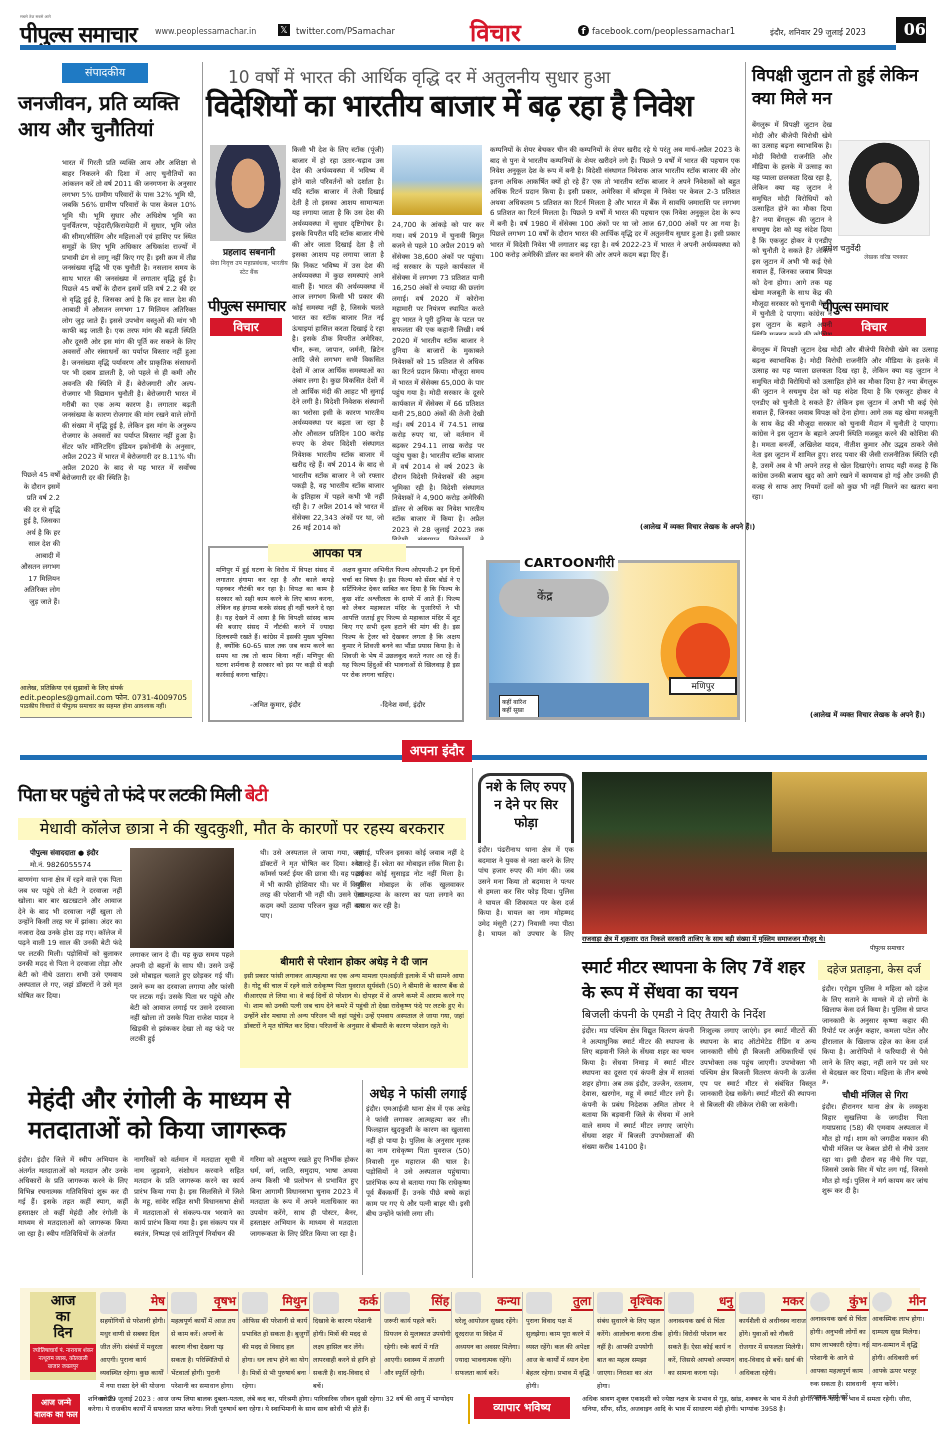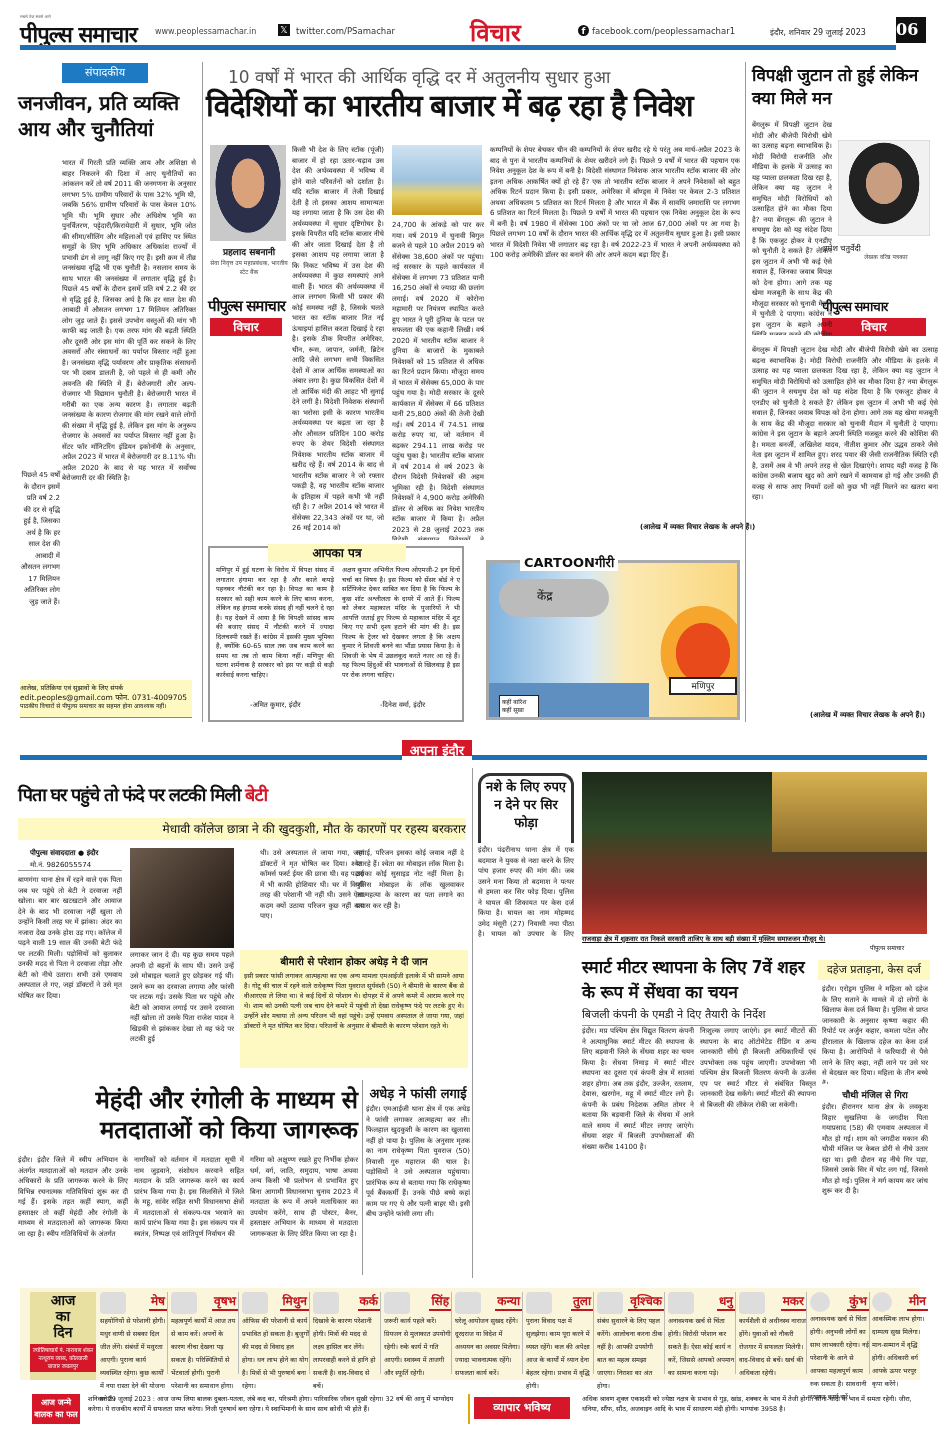--- a/index.html
+++ b/index.html
@@ -25,21 +25,21 @@
 <div>
   <div class="abs" style="left:20px;top:14px;font-size:4px;color:#555">सबसे तेज सबसे आगे</div>
   <div class="abs masthead-logo" style="left:20px;top:18px">पीपुल्स समाचार</div>
   <div class="abs" style="left:155px;top:27px;font-size:8px;color:#444">www.peoplessamachar.in</div>
   <div class="abs" style="left:278px;top:24px;width:12px;height:12px;background:#111;color:#fff;font-size:9px;line-height:12px;text-align:center">𝕏</div>
   <div class="abs" style="left:296px;top:26px;font-size:8.5px;color:#333">twitter.com/PSamachar</div>
   <div class="abs" style="left:470px;top:15px;font-size:24px;font-weight:bold;color:#d6172a">विचार</div>
   <div class="abs" style="left:578px;top:25px;width:11px;height:11px;border-radius:50%;background:#111;color:#fff;font-size:9px;line-height:12px;text-align:center;font-weight:bold">f</div>
   <div class="abs" style="left:592px;top:26px;font-size:8.5px;color:#333">facebook.com/peoplessamachar1</div>
   <div class="abs" style="left:770px;top:26px;font-size:8px;color:#222">इंदौर, शनिवार 29 जुलाई 2023</div>
-  <div class="abs" style="left:896px;top:17px;width:30px;height:26px;background:#111;color:#fff;font-size:16px;font-weight:bold;line-height:26px;text-align:left;font-family:'DejaVu Serif',serif">06</div>
+  <div class="abs" style="left:896px;top:17px;width:30px;height:26px;background:#111;color:#fff;font-size:16px;font-weight:bold;line-height:26px;text-align:right;font-family:'DejaVu Serif',serif">06</div>
   <div class="blue-rule" style="left:20px;top:45px;width:876px"></div>
 </div>
 
 <div>
   <div class="abs" style="left:62px;top:63px;width:86px;height:20px;background:#1f7ac4;color:#fff;font-size:11px;line-height:20px;text-align:center">संपादकीय</div>
   <div class="abs hl" style="left:18px;top:90px;width:180px;font-size:20px;line-height:26px">जनजीवन, प्रति व्यक्ति आय और चुनौतियां</div>
   <div class="abs col-text" style="left:62px;top:158px;width:134px;height:480px">भारत में गिरती प्रति व्यक्ति आय और अशिक्षा से बाहर निकलने की दिशा में आए चुनौतियों का आंकलन करें तो वर्ष 2011 की जनगणना के अनुसार लगभग 5% ग्रामीण परिवारों के पास 32% भूमि थी, जबकि 56% ग्रामीण परिवारों के पास केवल 10% भूमि थी। भूमि सुधार और अधिशेष भूमि का पुनर्वितरण, पट्टेदारी/किरायेदारी में सुधार, भूमि जोत की सीमा/सीलिंग और महिलाओं एवं हाशिए पर स्थित समूहों के लिए भूमि अधिकार अधिकांश राज्यों में प्रभावी ढंग से लागू नहीं किए गए हैं। इसी क्रम में तीव्र जनसंख्या वृद्धि भी एक चुनौती है। नसलान समय के साथ भारत की जनसंख्या में लगातार वृद्धि हुई है। पिछले 45 वर्षों के दौरान इसमें प्रति वर्ष 2.2 की दर से वृद्धि हुई है, जिसका अर्थ है कि हर साल देश की आबादी में औसतन लगभग 17 मिलियन अतिरिक्त लोग जुड़ जाते हैं। इससे उपभोग वस्तुओं की मांग भी काफी बढ़ जाती है। एक तरफ मांग की बढ़ती स्थिति और दूसरी ओर इस मांग की पूर्ति कर सकने के लिए अवसरों और संसाधनों का पर्याप्त विस्तार नहीं हुआ है। जनसंख्या वृद्धि पर्यावरण और प्राकृतिक संसाधनों पर भी दबाव डालती है, जो पहले से ही कमी और अवनति की स्थिति में हैं। बेरोजगारी और अल्प-रोजगार भी विद्यमान चुनौती है। बेरोजगारी भारत में गरीबी का एक अन्य कारण है। लगातार बढ़ती जनसंख्या के कारण रोजगार की मांग रखने वाले लोगों की संख्या में वृद्धि हुई है, लेकिन इस मांग के अनुरूप रोजगार के अवसरों का पर्याप्त विस्तार नहीं हुआ है। सेंटर फॉर मॉनिटरिंग इंडियन इकोनॉमी के अनुसार, अप्रैल 2023 में भारत में बेरोजगारी दर 8.11% थी। अप्रैल 2020 के बाद से यह भारत में सर्वोच्च बेरोजगारी दर की स्थिति है।</div>
   <div class="abs" style="left:18px;top:470px;width:42px;font-size:7px;line-height:11.5px;text-align:right;color:#222">पिछले 45 वर्षों के दौरान इसमें प्रति वर्ष 2.2 की दर से वृद्धि हुई है, जिसका अर्थ है कि हर साल देश की आबादी में औसतन लगभग 17 मिलियन अतिरिक्त लोग जुड़ जाते हैं।</div>
   <div class="abs graybox" style="left:20px;top:680px;width:172px;height:38px;padding-top:3px;border-bottom:1px solid #888">
     <div style="font-size:6.5px">आलेख, प्रतिक्रिया एवं सुझावों के लिए संपर्क</div>
@@ -90,29 +90,29 @@
   <div class="abs" style="left:10px;top:16px;width:110px;height:38px;background:#bbb;border-radius:30px"></div>
   <div class="abs" style="left:48px;top:24px;font-size:12px">केंद्र</div>
   <div class="abs" style="left:160px;top:30px;width:90px;height:100px;background:radial-gradient(ellipse at 60% 60%,#e84a1c 0 35%,#f6a62c 36% 55%,transparent 56%)"></div>
   <div class="abs" style="left:180px;top:114px;width:68px;height:18px;background:#fff;border:2px solid #222;font-size:9px;text-align:center;line-height:14px">मणिपुर</div>
   <div class="abs" style="left:0;top:120px;width:160px;height:40px;background:#5f8fc0"></div>
   <div class="abs" style="left:10px;top:132px;width:40px;height:24px;background:#fff;border:1px solid #222;font-size:6px;line-height:8px;padding:2px">कहीं बारिश कहीं सूखा</div>
 </div>
 <div class="abs" style="left:520px;top:553px;background:#fff;padding:0 4px;font-size:13px;font-weight:bold">CARTOONगीरी</div>
 
 <div class="blue-rule" style="left:20px;top:755px;width:382px"></div>
-<div class="abs redbox" style="left:402px;top:740px;width:70px;height:16px;font-size:13px;line-height:22px">अपना इंदौर</div>
+<div class="abs redbox" style="left:402px;top:740px;width:70px;height:22px;font-size:13px;line-height:22px">अपना इंदौर</div>
 <div class="blue-rule" style="left:472px;top:755px;width:455px"></div>
 
 <div>
   <div class="abs hl" style="left:18px;top:778px;width:460px;font-size:18px;line-height:34px;letter-spacing:-1px">
     <span>पिता घर पहुंचे तो फंदे पर लटकी मिली</span>
     <span style="color:#d6172a">बेटी</span>
   </div>
-  <div class="abs graybox" style="left:18px;top:818px;width:448px;height:22px;font-size:12px;line-height:22px;text-align:right">मेधावी कॉलेज छात्रा ने की खुदकुशी, मौत के कारणों पर रहस्य बरकरार</div>
+  <div class="abs graybox" style="left:18px;top:818px;width:448px;height:22px;font-size:16px;line-height:22px;text-align:center">मेधावी कॉलेज छात्रा ने की खुदकुशी, मौत के कारणों पर रहस्य बरकरार</div>
   <div class="abs" style="left:30px;top:848px;font-size:7px;font-weight:bold">पीपुल्स संवाददाता ● इंदौर</div>
   <div class="abs" style="left:30px;top:860px;font-size:7px">मो.नं. 9826055574</div>
   <div class="hline" style="left:18px;top:870px;width:104px"></div>
   <div class="abs col-text" style="left:18px;top:875px;width:104px;height:195px">बाणगंगा थाना क्षेत्र में रहने वाले एक पिता जब घर पहुंचे तो बेटी ने दरवाजा नहीं खोला। बार बार खटखटाने और आवाज देने के बाद भी दरवाजा नहीं खुला तो उन्होंने किसी तरह घर में झांका। अंदर का नजारा देख उनके होश उड़ गए। कॉलेज में पढ़ने वाली 19 साल की उनकी बेटी फंदे पर लटकी मिली। पड़ोसियों को बुलाकर उनकी मदद से पिता ने दरवाजा तोड़ा और बेटी को नीचे उतारा। सभी उसे एमवाय अस्पताल ले गए, जहां डॉक्टरों ने उसे मृत घोषित कर दिया।</div>
   <div class="abs" style="left:130px;top:848px;width:104px;height:100px;background:linear-gradient(135deg,#6b5b4d 0%,#3a2d24 60%,#1a1511 100%)"></div>
   <div class="abs col-text" style="left:130px;top:950px;width:104px;height:118px">लगाकर जान दे दी। यह कुछ समय पहले अपनी दो बहनों के साथ थी। उसने उन्हें उसे मोबाइल चलाते हुए छोड़कर गई थीं। उसने रूम का दरवाजा लगाया और फांसी पर लटक गई। उसके पिता घर पहुंचे और बेटी को आवाज लगाई पर उसने दरवाजा नहीं खोला तो उसके पिता राजेश यादव ने खिड़की से झांककर देखा तो वह फंदे पर लटकी हुई</div>
   <div class="abs col-text" style="left:260px;top:848px;width:104px;height:100px">थी। उसे अस्पताल ले जाया गया, जहां डॉक्टरों ने मृत घोषित कर दिया। श्वेता कॉमर्स फर्स्ट ईयर की छात्रा थी। वह पढ़ाई में भी काफी होशियार थी। घर में किसी तरह की परेशानी भी नहीं थी। उसने ऐसा कदम क्यों उठाया परिजन कुछ नहीं बता पाए।</div>
   <div class="abs col-text" style="left:356px;top:848px;width:108px;height:100px">लगाई, परिजन इसका कोई जवाब नहीं दे पा रहे हैं। श्वेता का मोबाइल लॉक मिला है। उसका कोई सुसाइड नोट नहीं मिला है। पुलिस मोबाइल के लॉक खुलवाकर आत्महत्या के कारण का पता लगाने का प्रयास कर रही है।</div>
   <div class="abs graybox" style="left:240px;top:950px;width:228px;height:118px;padding:4px">
     <div style="font-size:10px;font-weight:bold;text-align:center">बीमारी से परेशान होकर अधेड़ ने दी जान</div>
@@ -135,21 +135,21 @@
 <div class="abs hl" style="left:582px;top:955px;width:235px;font-size:17px;line-height:25px">स्मार्ट मीटर स्थापना के लिए 7वें शहर के रूप में सेंधवा का चयन</div>
 <div class="abs" style="left:582px;top:1008px;width:235px;font-size:11px;line-height:14px;border-bottom:1px solid #999;padding-bottom:3px">बिजली कंपनी के एमडी ने दिए तैयारी के निर्देश</div>
 <div class="abs col-text" style="left:582px;top:1026px;width:112px;height:250px">इंदौर। मप्र पश्चिम क्षेत्र विद्युत वितरण कंपनी ने अत्याधुनिक स्मार्ट मीटर की स्थापना के लिए बड़वानी जिले के सेंधवा शहर का चयन किया है। सेंधवा निमाड़ में स्मार्ट मीटर स्थापना का दूसरा एवं कंपनी क्षेत्र में सातवां शहर होगा। अब तक इंदौर, उज्जैन, रतलाम, देवास, खरगोन, महू में स्मार्ट मीटर लगे हैं। कंपनी के प्रबंध निदेशक अमित तोमर ने बताया कि बड़वानी जिले के सेंधवा में आने वाले समय में स्मार्ट मीटर लगाए जाएंगे। सेंधवा शहर में बिजली उपभोक्ताओं की संख्या करीब 14100 है।</div>
 <div class="abs col-text" style="left:700px;top:1026px;width:116px;height:250px">निःशुल्क लगाए जाएंगे। इन स्मार्ट मीटरों की स्थापना के बाद ऑटोमेटेड रीडिंग व अन्य जानकारी सीधे ही बिजली अधिकारियों एवं उपभोक्ता तक पहुंच जाएगी। उपभोक्ता भी पश्चिम क्षेत्र बिजली वितरण कंपनी के ऊर्जस एप पर स्मार्ट मीटर से संबंधित विस्तृत जानकारी देख सकेंगे। स्मार्ट मीटरों की स्थापना से बिजली की लीकेज रोकी जा सकेगी।</div>
 
 <div class="abs graybox" style="left:818px;top:960px;width:112px;height:20px;font-size:11px;line-height:20px;text-align:center">दहेज प्रताड़ना, केस दर्ज</div>
 <div class="abs col-text" style="left:822px;top:984px;width:106px;height:100px">इंदौर। एरोड्रम पुलिस ने महिला को दहेज के लिए सताने के मामले में दो लोगों के खिलाफ केस दर्ज किया है। पुलिस से प्राप्त जानकारी के अनुसार कृष्णा कहार की रिपोर्ट पर अर्जुन कहार, कमला पटेल और हीरालाल के खिलाफ दहेज का केस दर्ज किया है। आरोपियों ने फरियादी से पैसे लाने के लिए कहा, नहीं लाने पर उसे घर से बेदखल कर दिया। महिला के तीन बच्चे हैं।</div>
 <div class="abs" style="left:822px;top:1088px;width:106px;font-size:9px;font-weight:bold;text-align:center">चौथी मंजिल से गिरा</div>
 <div class="abs col-text" style="left:822px;top:1102px;width:106px;height:170px">इंदौर। हीरानगर थाना क्षेत्र के लवकुश विहार सुखलिया के जगदीश पिता गयाप्रसाद (58) की एमवाय अस्पताल में मौत हो गई। शाम को जगदीश मकान की चौथी मंजिल पर केबल डोरी से नीचे उतार रहा था। इसी दौरान वह नीचे गिर पड़ा, जिससे उसके सिर में चोट लग गई, जिससे मौत हो गई। पुलिस ने मर्ग कायम कर जांच शुरू कर दी है।</div>
 
-<div class="abs hl" style="left:28px;top:1085px;width:330px;font-size:24px;line-height:30px;text-align:right">मेहंदी और रंगोली के माध्यम से मतदाताओं को किया जागरूक</div>
+<div class="abs hl" style="left:28px;top:1085px;width:330px;font-size:24px;line-height:30px;text-align:left">मेहंदी और रंगोली के माध्यम से मतदाताओं को किया जागरूक</div>
 <div class="abs col-text" style="left:18px;top:1155px;width:110px;height:120px">इंदौर। इंदौर जिले में स्वीप अभियान के अंतर्गत मतदाताओं को मतदान और उनके अधिकारों के प्रति जागरूक करने के लिए विभिन्न रचनात्मक गतिविधियां शुरू कर दी गई हैं। इसके तहत कहीं स्याग, कहीं हस्ताक्षर तो कहीं मेहंदी और रंगोली के माध्यम से मतदाताओं को जागरूक किया जा रहा है। स्वीप गतिविधियों के अंतर्गत</div>
 <div class="abs col-text" style="left:134px;top:1155px;width:110px;height:120px">नागरिकों को वर्तमान में मतदाता सूची में नाम जुड़वाने, संशोधन करवाने सहित मतदान के प्रति जागरूक करने का कार्य प्रारंभ किया गया है। इस सिलसिले में जिले के महू, सांवेर सहित सभी विधानसभा क्षेत्रों में मतदाताओं से संकल्प-पत्र भरवाने का कार्य प्रारंभ किया गया है। इस संकल्प पत्र में स्वतंत्र, निष्पक्ष एवं शांतिपूर्ण निर्वाचन की</div>
 <div class="abs col-text" style="left:250px;top:1155px;width:108px;height:120px">गरिमा को अक्षुण्ण रखते हुए निर्भीक होकर धर्म, वर्ग, जाति, समुदाय, भाषा अथवा अन्य किसी भी प्रलोभन से प्रभावित हुए बिना आगामी विधानसभा चुनाव 2023 में मतदाता के रूप में अपने मताधिकार का उपयोग करेंगे, साथ ही पोस्टर, बैनर, हस्ताक्षर अभियान के माध्यम से मतदाता जागरूकता के लिए प्रेरित किया जा रहा है।</div>
 <div class="vline" style="left:362px;top:1080px;height:195px"></div>
 
 <div class="abs" style="left:366px;top:1084px;width:104px;font-size:13px;font-weight:bold;text-align:center">अधेड़ ने फांसी लगाई</div>
 <div class="abs col-text" style="left:366px;top:1104px;width:104px;height:170px">इंदौर। एमआईजी थाना क्षेत्र में एक अधेड़ ने फांसी लगाकर आत्महत्या कर ली। फिलहाल खुदकुशी के कारण का खुलासा नहीं हो पाया है। पुलिस के अनुसार मृतक का नाम राधेकृष्ण पिता युवराज (50) निवासी गुरु महाराज की चाल है। पड़ोसियों ने उसे अस्पताल पहुंचाया। प्रारंभिक रूप से बताया गया कि राधेकृष्ण पूर्व बैंककर्मी हैं। उनके पीछे बच्चे कहां काम पर गए थे और पत्नी बाहर थी। इसी बीच उन्होंने फांसी लगा ली।</div>
 
 <div class="abs" style="left:20px;top:1288px;width:900px;height:92px;background:#fbf5dc"></div>
 <div class="abs" style="left:30px;top:1292px;width:66px;height:88px;background:#e8e0a0;text-align:center">

